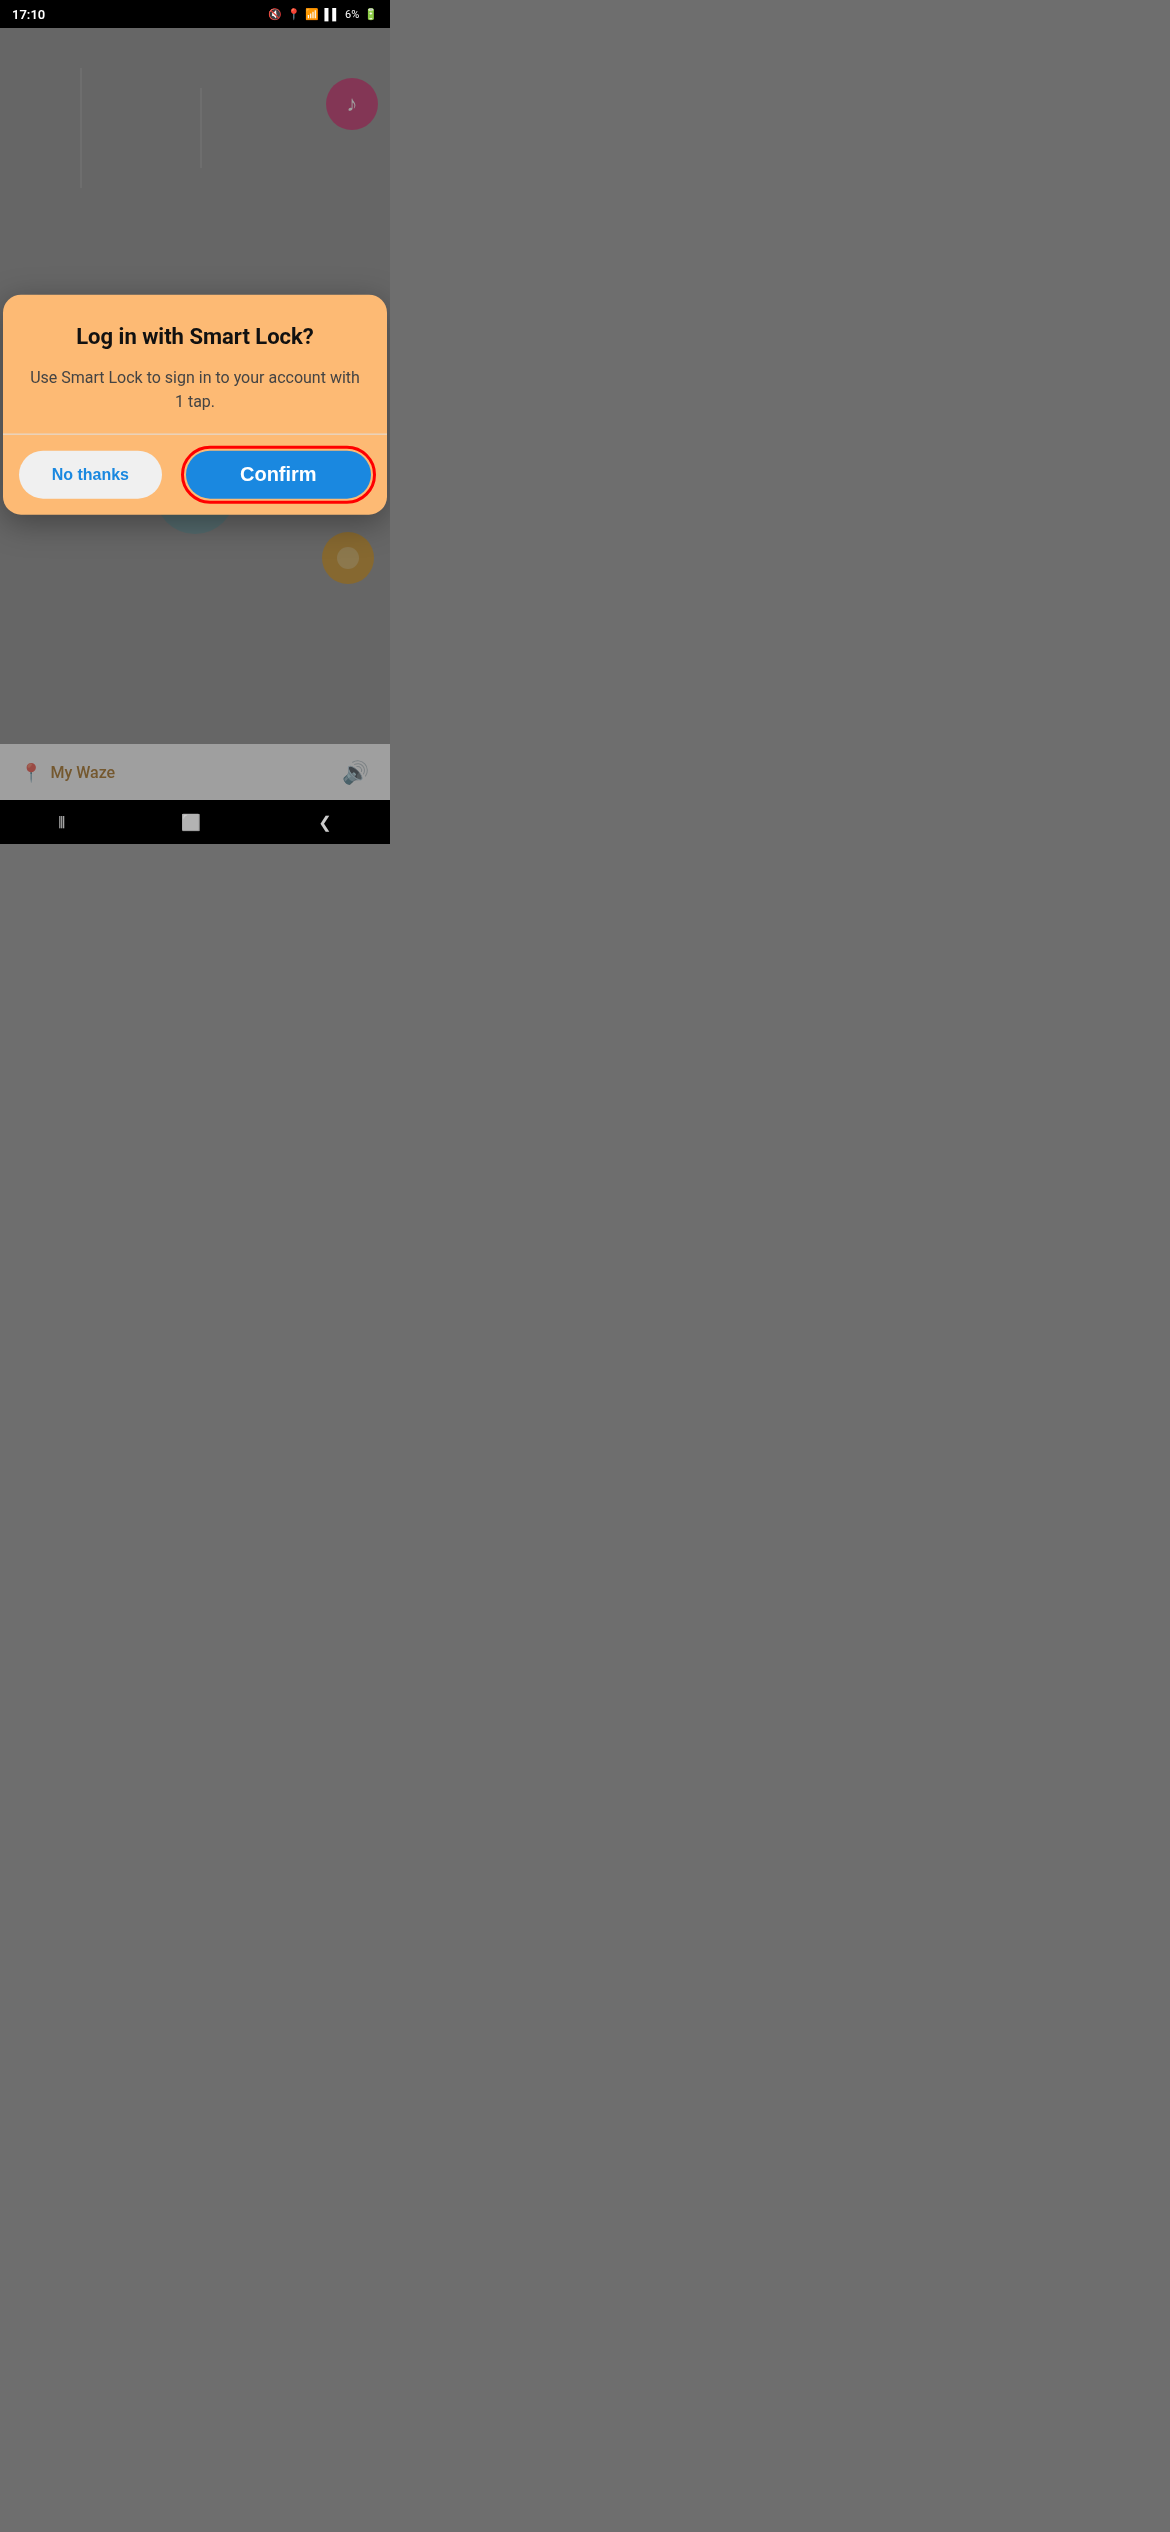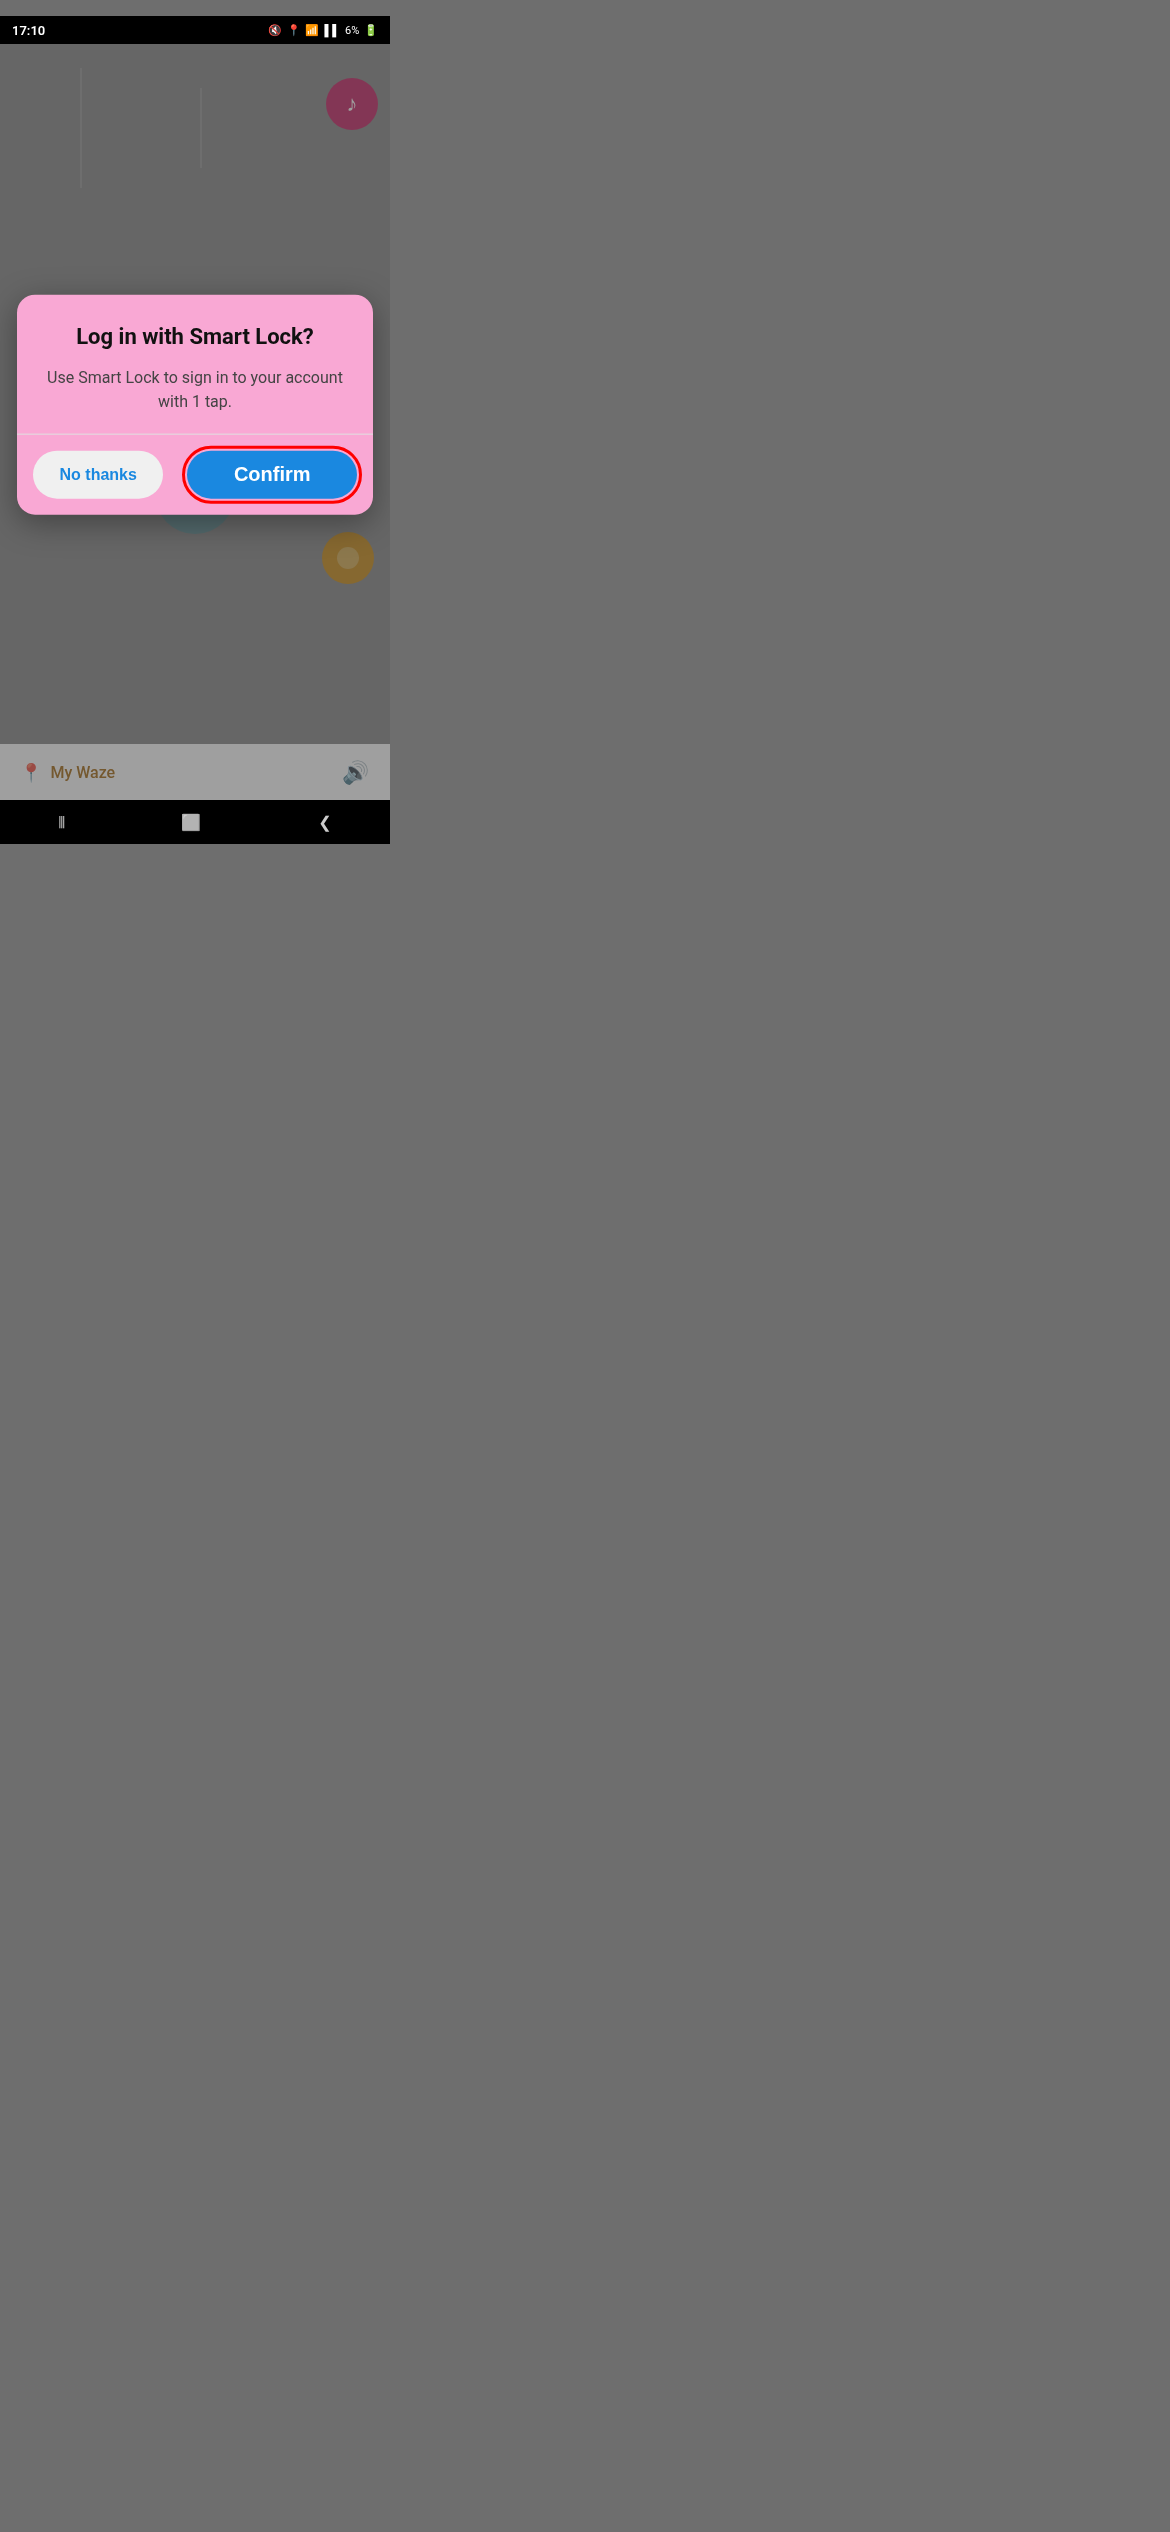--- a/index.html
+++ b/index.html
@@ -17,21 +17,21 @@
     
     .status-bar {
       width: 100%;
       height: 28px;
       background: #000;
       display: flex;
       align-items: center;
       justify-content: space-between;
       padding: 8px 12px;
       position: absolute;
-      top: 16px;
+      top: 0;
       left: 0;
       z-index: 100;
     }
 
     .status-time {
       color: #fff;
       font-size: 13px;
       font-weight: 600;
     }
 
@@ -205,22 +205,22 @@
       background: rgba(80, 80, 80, 0.55);
       z-index: 20;
     }
 
     
     .dialog {
       position: absolute;
       top: 50%;
       left: 50%;
       transform: translate(-50%, -58%);
-      width: 356px;
-      background: #f9a8d4;
+      width: 384px;
+      background: #fdba74;
       border-radius: 18px;
       z-index: 30;
       overflow: hidden;
       box-shadow: 0 8px 32px rgba(0,0,0,0.35);
     }
 
     .dialog-content {
       padding: 28px 24px 0 24px;
       text-align: center;
     }

